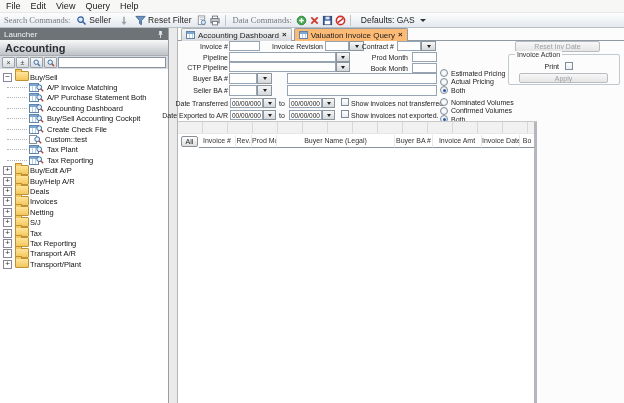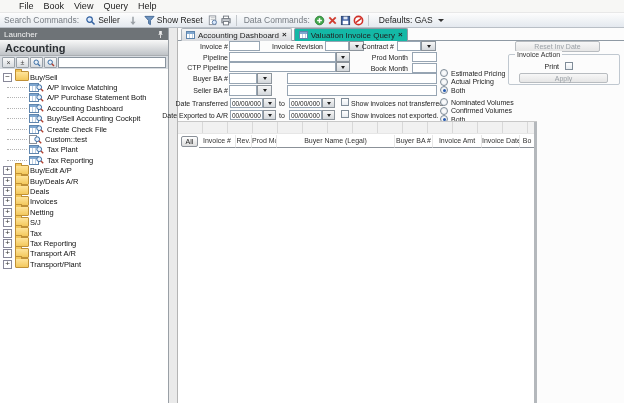--- a/index.html
+++ b/index.html
@@ -1,28 +1,28 @@
 <!DOCTYPE html>
 <html style="--launcher_bar: #6e7377; --folder_yellow: #f3c85c; --icon_blue: #6f95c0; --accent_blue: #3a6ea5; --add_green: #43a84d; --delete_red: #cf3b2e; --save_blue: #3c5fa3; --cancel_red: #d03028; --radio_on: #2458b0; --criteria_active_bg: #d9e7f8;"><head>
 <meta charset="utf-8">
 <style>
   html,body{margin:0;padding:0;width:624px;height:403px;overflow:hidden;background:#fff;
     font-family:"Liberation Sans",sans-serif;-webkit-font-smoothing:antialiased;}
   #app{position:relative;width:624px;height:403px;background:#fff;font-size:8px;color:#1c1c1c;}
 
   
   #menubar{position:absolute;left:0;top:0;width:624px;height:12px;background:#f7f7f5;
-    display:flex;align-items:center;padding-left:14px;box-sizing:border-box;}
+    display:flex;align-items:center;padding-left:1px;box-sizing:border-box;}
   .menu-item{font-size:9px;padding:0 5px;color:#222;}
 
   
   #toolbar{position:absolute;left:0;top:12px;width:624px;height:16px;box-sizing:border-box;
     background:linear-gradient(#fdfdfd,#e4e9ef);border-top:1px solid #e8e8e8;border-bottom:1px solid #b9bfc6;
     display:flex;align-items:center;font-size:8.5px;}
-  .tb-label{color:#757b82;margin:0 3px 0 4px;white-space:nowrap;}
+  .tb-label{color:#757b82;margin:0 3px 0 4px;white-space:nowrap;font-family:Liberation Serif, serif;}
   .tb-btn{display:flex;align-items:center;gap:2px;height:12px;padding:0 3px;white-space:nowrap;color:#1c1c1c;}
   .tb-btn.toggled{border:1px solid #4a77b4;background:var(--criteria_active_bg);border-radius:1px;}
   .tb-ico{display:inline-block;line-height:0;}
   .sep{width:1px;height:11px;background:#c2c6ca;margin:0 3px;}
   .dd-arrow{width:0;height:0;border-left:3px solid transparent;border-right:3px solid transparent;
     border-top:3px solid #333;margin-left:3px;}
 
   
   #launcher{position:absolute;left:0;top:28px;width:169px;bottom:0;background:#fff;
     border-right:1px solid #9aa0a6;box-sizing:border-box;}
@@ -66,21 +66,21 @@
   #splitter{position:absolute;left:169px;top:28px;width:9px;bottom:0;background:#eaeaea;
     border-right:1px solid #b4b4b4;box-sizing:border-box;}
 
   
   #main{position:absolute;left:178px;top:28px;right:0;bottom:0;background:#fcfcfc;}
   #tabbar{position:absolute;left:0;top:0;right:0;height:13px;border-bottom:1px solid #8f9aa4;
     display:flex;align-items:flex-end;padding-left:3px;box-sizing:border-box;}
   .tab{display:flex;align-items:center;gap:3px;height:13px;padding:0 4px;font-size:8px;box-sizing:border-box;
     border:1px solid #aab2ba;border-bottom:none;border-radius:2px 2px 0 0;margin-right:2px;
     background:linear-gradient(#f5f5f5,#d8dade);color:#222;margin-bottom:-1px;}
-  .tab.active{background:#14b8a6;border-color:#8f9aa4;z-index:2;position:relative;}
+  .tab.active{background:#fdba74;border-color:#8f9aa4;z-index:2;position:relative;}
   .tabicon{width:9px;height:8px;box-sizing:border-box;border:1px solid #5f85ad;flex:none;
     background-image:linear-gradient(to bottom,#7fa7d0 0 2px,rgba(0,0,0,0) 2px),
       repeating-linear-gradient(to right,#fff 0 2px,#bcd0e4 2px 3px),
       repeating-linear-gradient(to bottom,#fff 0 2px,#bcd0e4 2px 3px);}
   .tab-close{font-size:8px;font-weight:bold;color:#222;line-height:8px;}
 
   
   #criteria{position:absolute;left:0;top:13px;right:0;height:80px;}
   .flabel{position:absolute;font-size:7px;line-height:9px;color:#1c1c1c;white-space:nowrap;}
   .fin{position:absolute;box-sizing:border-box;border:1px solid #97a5b3;background:#fff;
@@ -122,21 +122,21 @@
 </style>
 </head>
 <body>
 
 <div id="app">
 
   <div id="menubar">
 
       <span class="menu-item">File</span>
 
-      <span class="menu-item">Book</span>
+      <span class="menu-item">Edit</span>
 
       <span class="menu-item">View</span>
 
       <span class="menu-item">Query</span>
 
       <span class="menu-item">Help</span>
 
   </div>
 
   <div id="toolbar">
@@ -151,21 +151,21 @@
     <span class="tb-btn" style="margin-left:2px">
       <span class="tb-ico"><svg width="10" height="11" viewBox="0 0 12 12">
             <line x1="6" y1="1.5" x2="6" y2="8" stroke="#9aa0a6" stroke-width="1.8"></line>
             <polygon points="2.8,7.5 9.2,7.5 6,11.3" fill="#9aa0a6"></polygon>
           </svg></span>
     </span>
     <span class="tb-btn">
       <span class="tb-ico"><svg width="11" height="11" viewBox="0 0 12 12">
             <polygon points="1,1.5 11,1.5 7,6 7,10.5 5,9.3 5,6" fill="#6f95c0" stroke="#3f6593"></polygon>
           </svg></span>
-      <span>Show Reset</span>
+      <span>Reset Filter</span>
     </span>
     <span class="tb-btn" style="padding:0 1px">
       <span class="tb-ico"><svg width="11" height="11" viewBox="0 0 12 12">
             <rect x="2.5" y="1" width="7" height="9.5" fill="#fff" stroke="#8a9098"></rect>
             <line x1="4" y1="3" x2="8.5" y2="3" stroke="#b8bcc0"></line>
             <line x1="4" y1="5" x2="8.5" y2="5" stroke="#b8bcc0"></line>
             <circle cx="8" cy="8" r="2.3" fill="#dceafc" stroke="#5a7ca6"></circle>
           </svg></span>
     </span>
     <span class="tb-btn" style="padding:0 1px">
@@ -358,21 +358,21 @@
           <span class="ticon folder"></span>
 
           <span class="tlabel">Buy/Edit A/P</span>
         </div>
 
         <div class="tree-row" data-type="folder" data-level="0">
           <span class="expand plus">+</span>
 
           <span class="ticon folder"></span>
 
-          <span class="tlabel">Buy/Deals A/R</span>
+          <span class="tlabel">Buy/Help A/R</span>
         </div>
 
         <div class="tree-row" data-type="folder" data-level="0">
           <span class="expand plus">+</span>
 
           <span class="ticon folder"></span>
 
           <span class="tlabel">Deals</span>
         </div>
 

